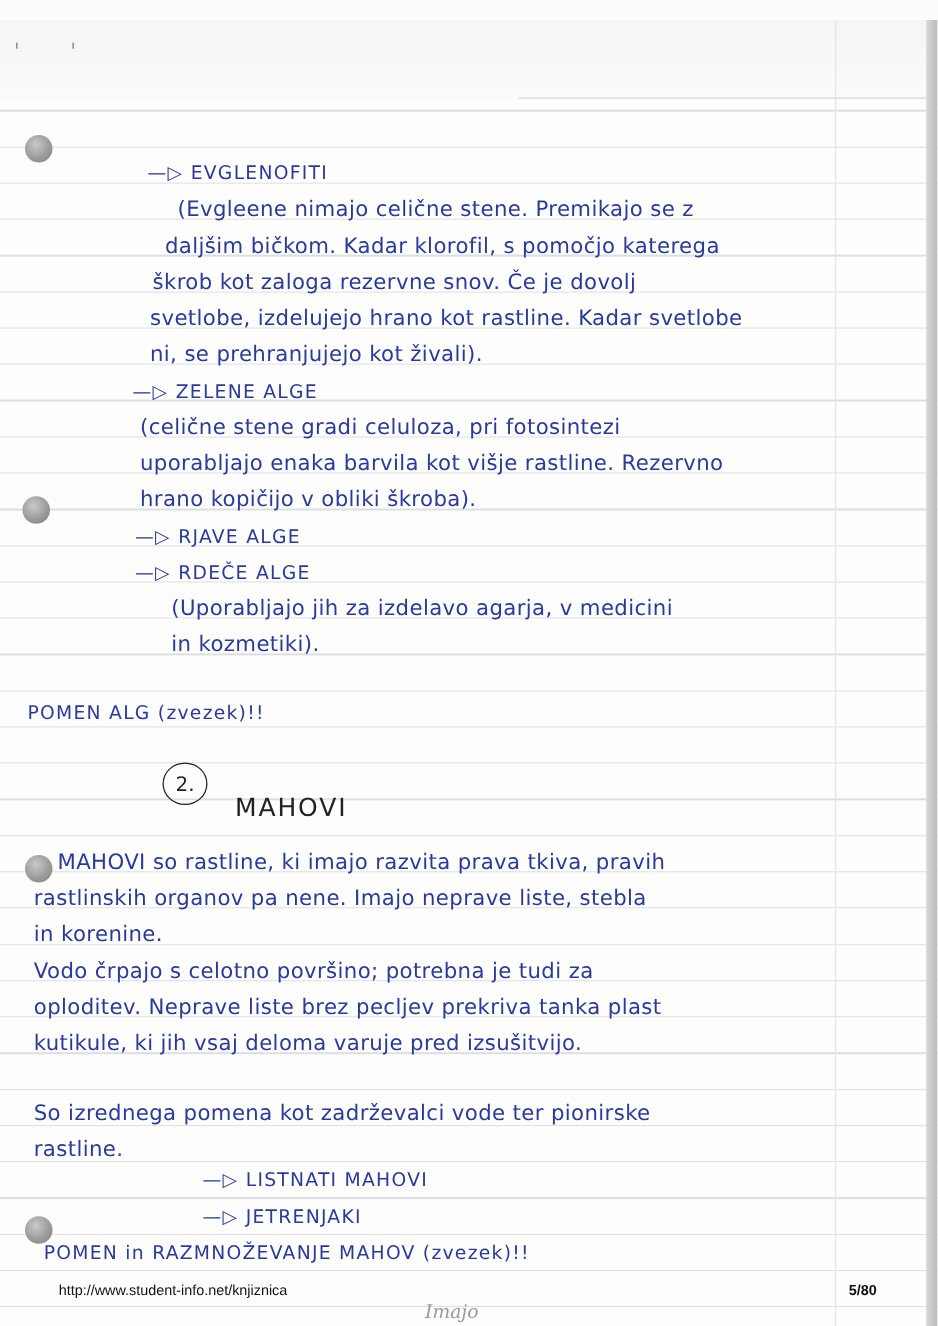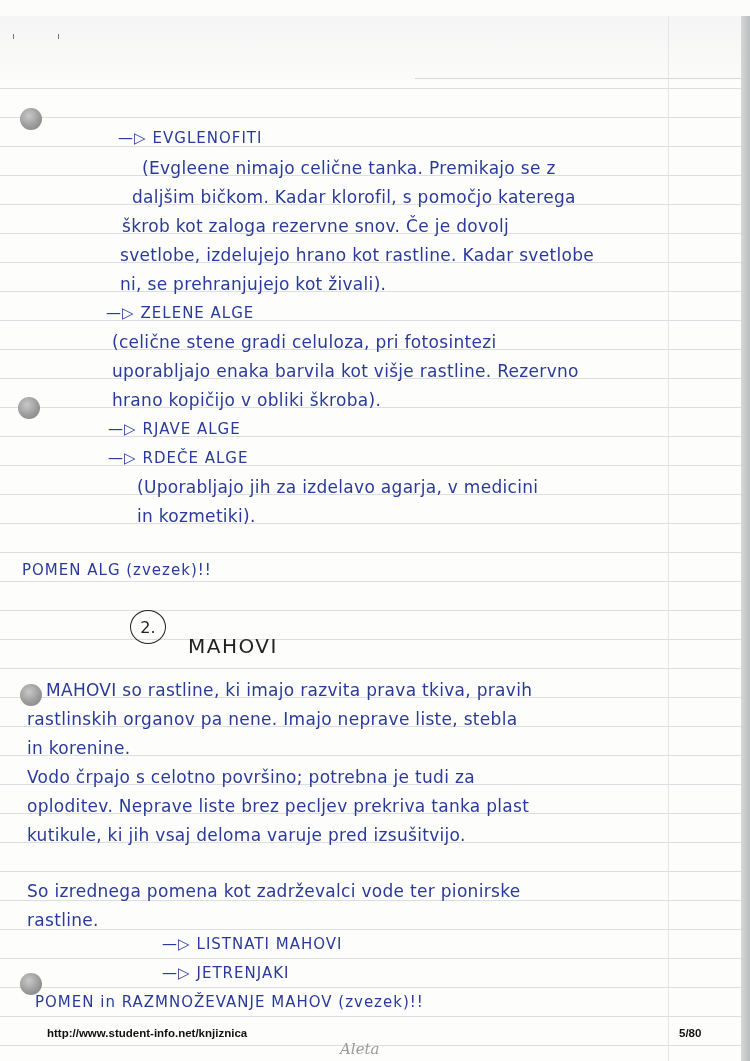--- a/index.html
+++ b/index.html
@@ -46,21 +46,21 @@
     .hw.black { color: #222; margin-top: 20px; }
     .arrow { display:inline-block; margin-right: 6px; }
     .circle-num {
       position: absolute; left: 130px; top: 594px; width: 34px; height: 32px;
       border: 1.5px solid #222; border-radius: 50%;
       display:flex; align-items:center; justify-content:center;
       font-size: 16px; color:#222;
     }
     .footer-url {
       position:absolute; left: 47px; top: 1011px; font-family:"Liberation Sans", sans-serif;
-      font-weight: bold; font-size: 11.5px; color:#111;
+      font-weight: normal; font-size: 11.5px; color:#111;
     }
     .footer-page {
       position:absolute; left: 679px; top: 1011px; font-family:"Liberation Sans", sans-serif;
       font-weight: bold; font-size: 11.5px; color:#111;
     }
     .brand {
       position:absolute; left: 340px; top: 1024px; font-family:"DejaVu Serif", serif;
       font-style: italic; font-size: 15px; color:#9a9a9a;
     }
   </style>
@@ -76,21 +76,21 @@
   <div class="tick" style="left:58px"></div>
 
   <div class="punch" style="left:20px; top:92px"></div>
   <div class="punch" style="left:18px; top:381px"></div>
   <div class="punch" style="left:20px; top:668px"></div>
   <div class="punch" style="left:20px; top:957px"></div>
 
   <div class="hw cap" style="left:118px; top:108px">
     <span class="arrow">—▷</span><span>EVGLENOFITI</span>
   </div>
-  <div class="hw" style="left:142px; top:138px">(Evgleene nimajo celične tanka. Premikajo se z</div>
+  <div class="hw" style="left:142px; top:138px">(Evgleene nimajo celične stene. Premikajo se z</div>
   <div class="hw" style="left:132px; top:167px">daljšim bičkom. Kadar klorofil, s pomočjo katerega</div>
   <div class="hw" style="left:122px; top:196px">škrob kot zaloga rezervne snov. Če je dovolj</div>
   <div class="hw" style="left:120px; top:225px">svetlobe, izdelujejo hrano kot rastline. Kadar svetlobe</div>
   <div class="hw" style="left:120px; top:254px">ni, se prehranjujejo kot živali).</div>
 
   <div class="hw cap" style="left:106px; top:283px">
     <span class="arrow">—▷</span><span>ZELENE ALGE</span>
   </div>
   <div class="hw" style="left:112px; top:341px">uporabljajo enaka barvila kot višje rastline. Rezervno</div>
   <div class="hw" style="left:112px; top:312px">(celične stene gradi celuloza, pri fotosintezi</div>
@@ -126,14 +126,14 @@
     <span class="arrow">—▷</span><span>LISTNATI MAHOVI</span>
   </div>
   <div class="hw cap" style="left:162px; top:943px">
     <span class="arrow">—▷</span><span>JETRENJAKI</span>
   </div>
 
   <div class="hw cap" style="left:35px; top:972px">POMEN in RAZMNOŽEVANJE MAHOV (zvezek)!!</div>
 
   <div class="footer-url">http://www.student-info.net/knjiznica</div>
   <div class="footer-page">5/80</div>
-  <div class="brand">Aleta</div>
+  <div class="brand">Imajo</div>
 </div>
 
 </body></html>

